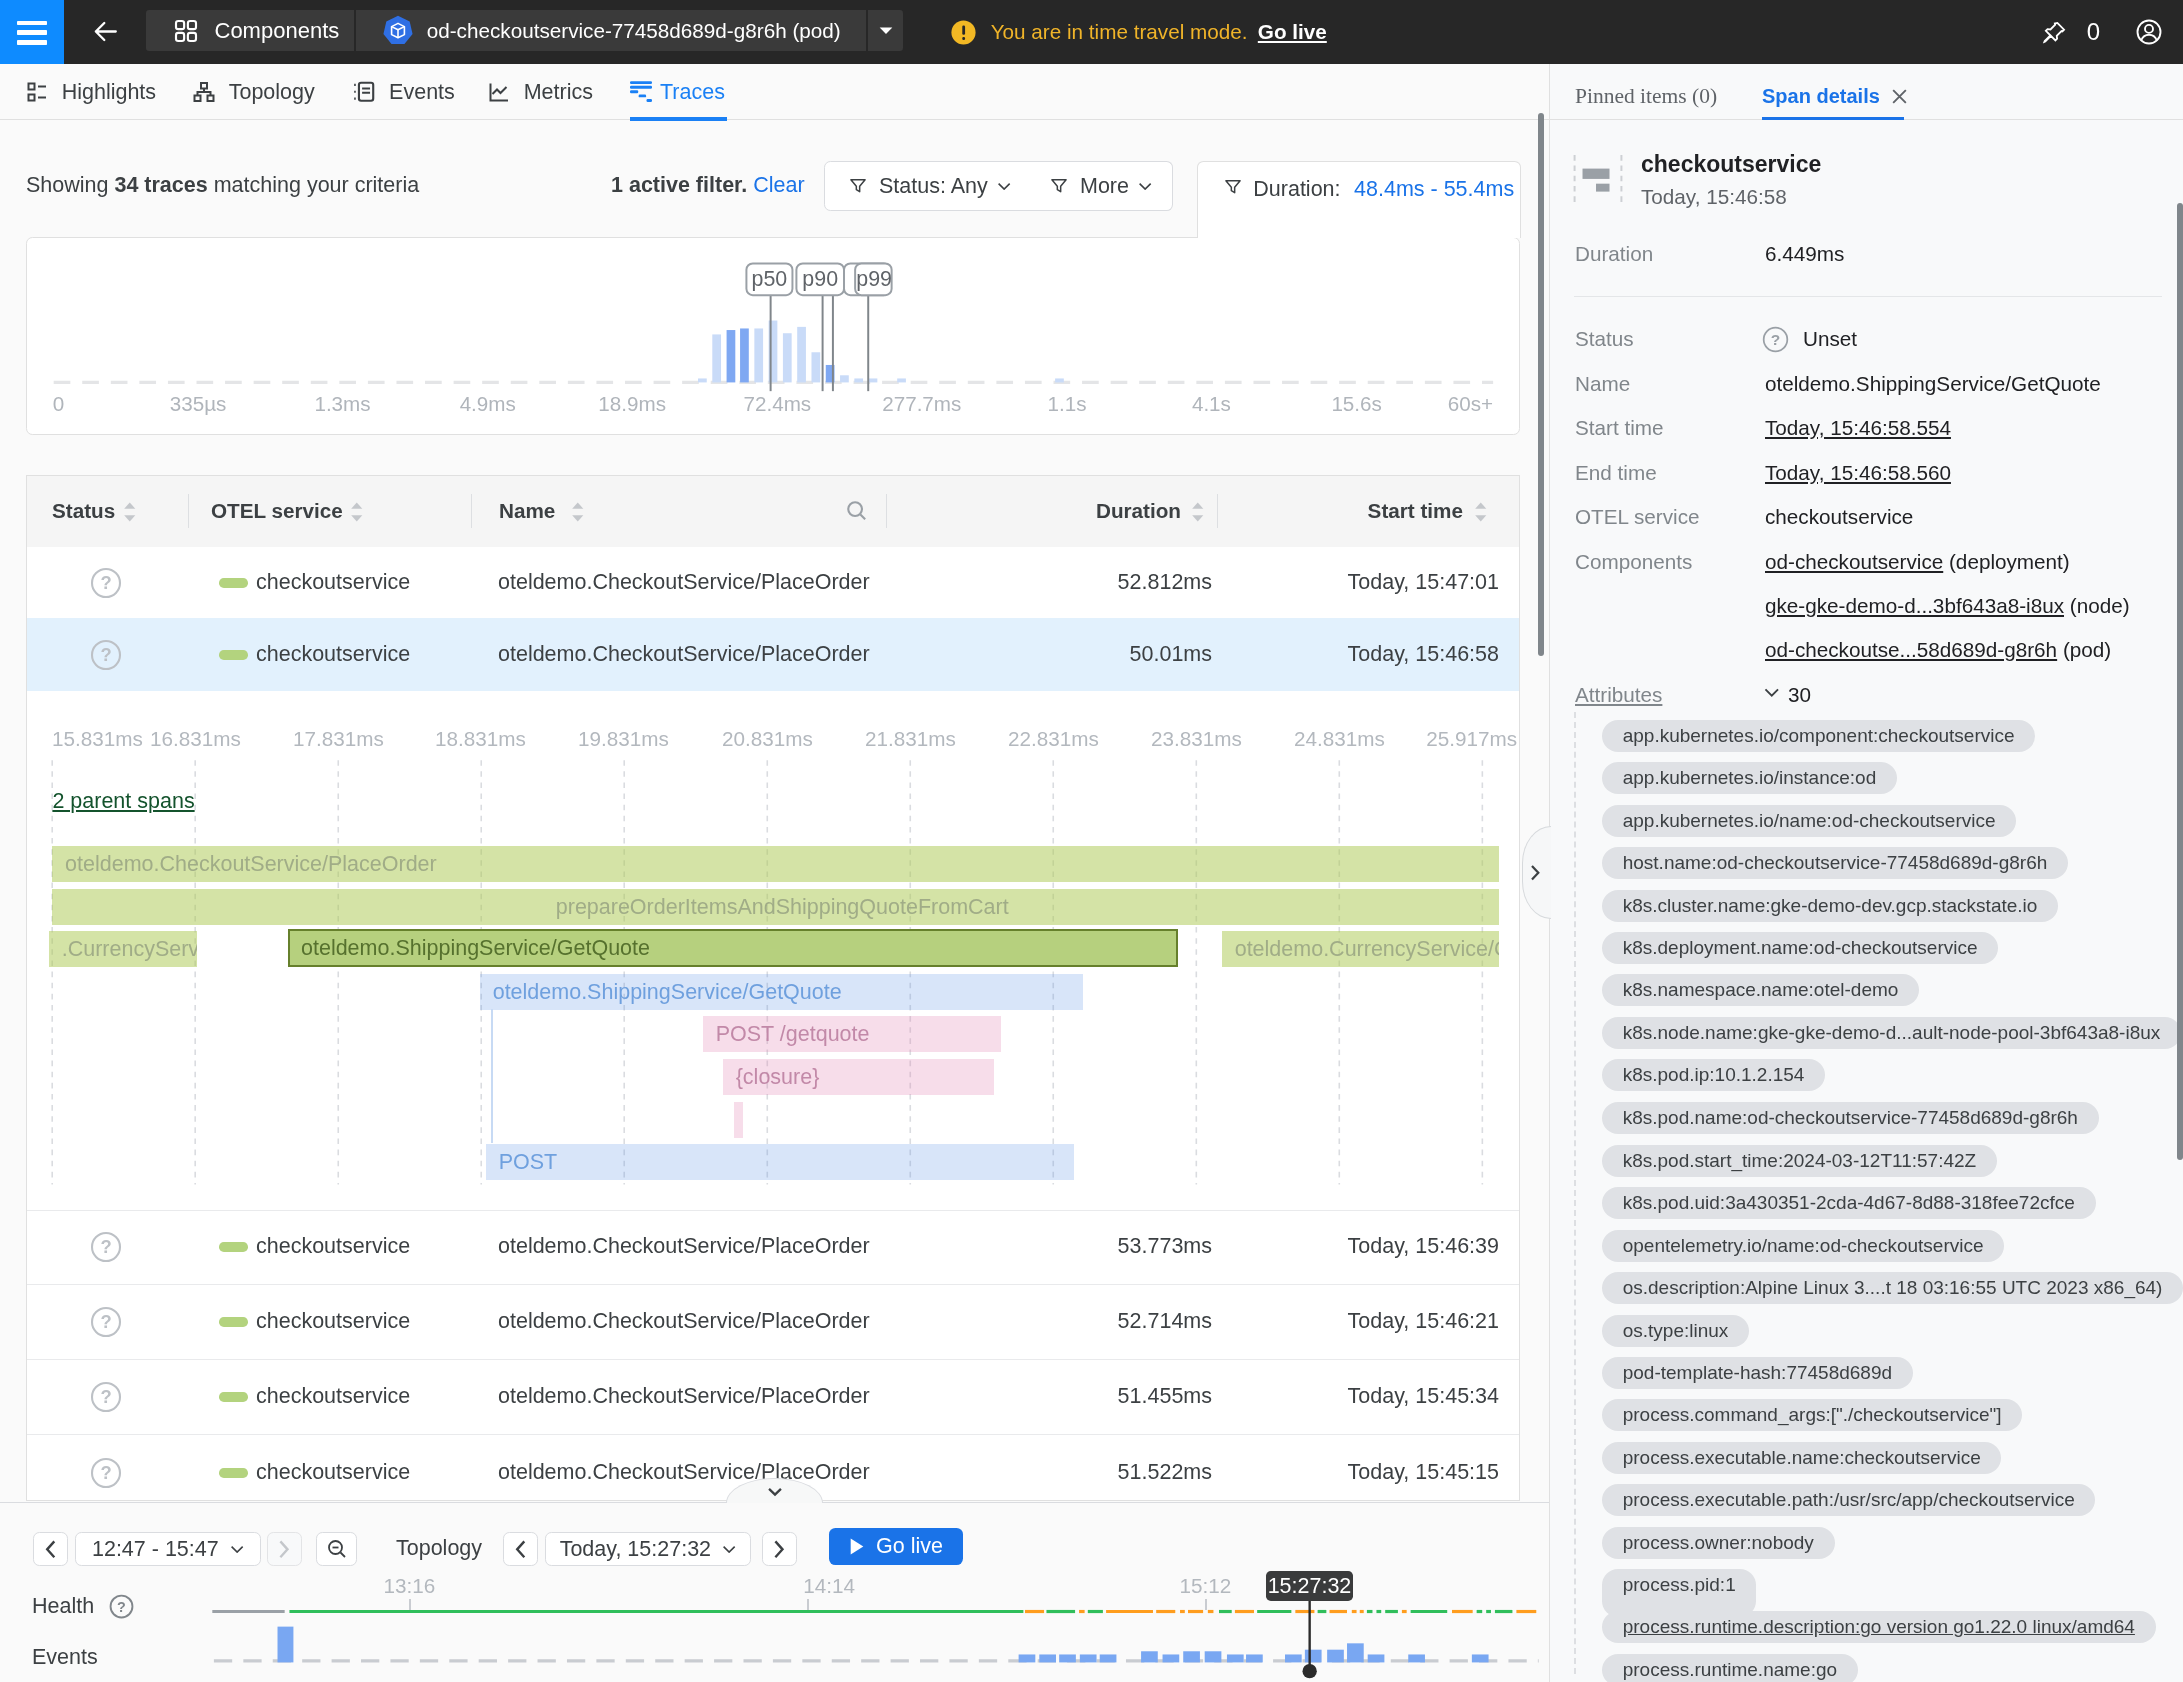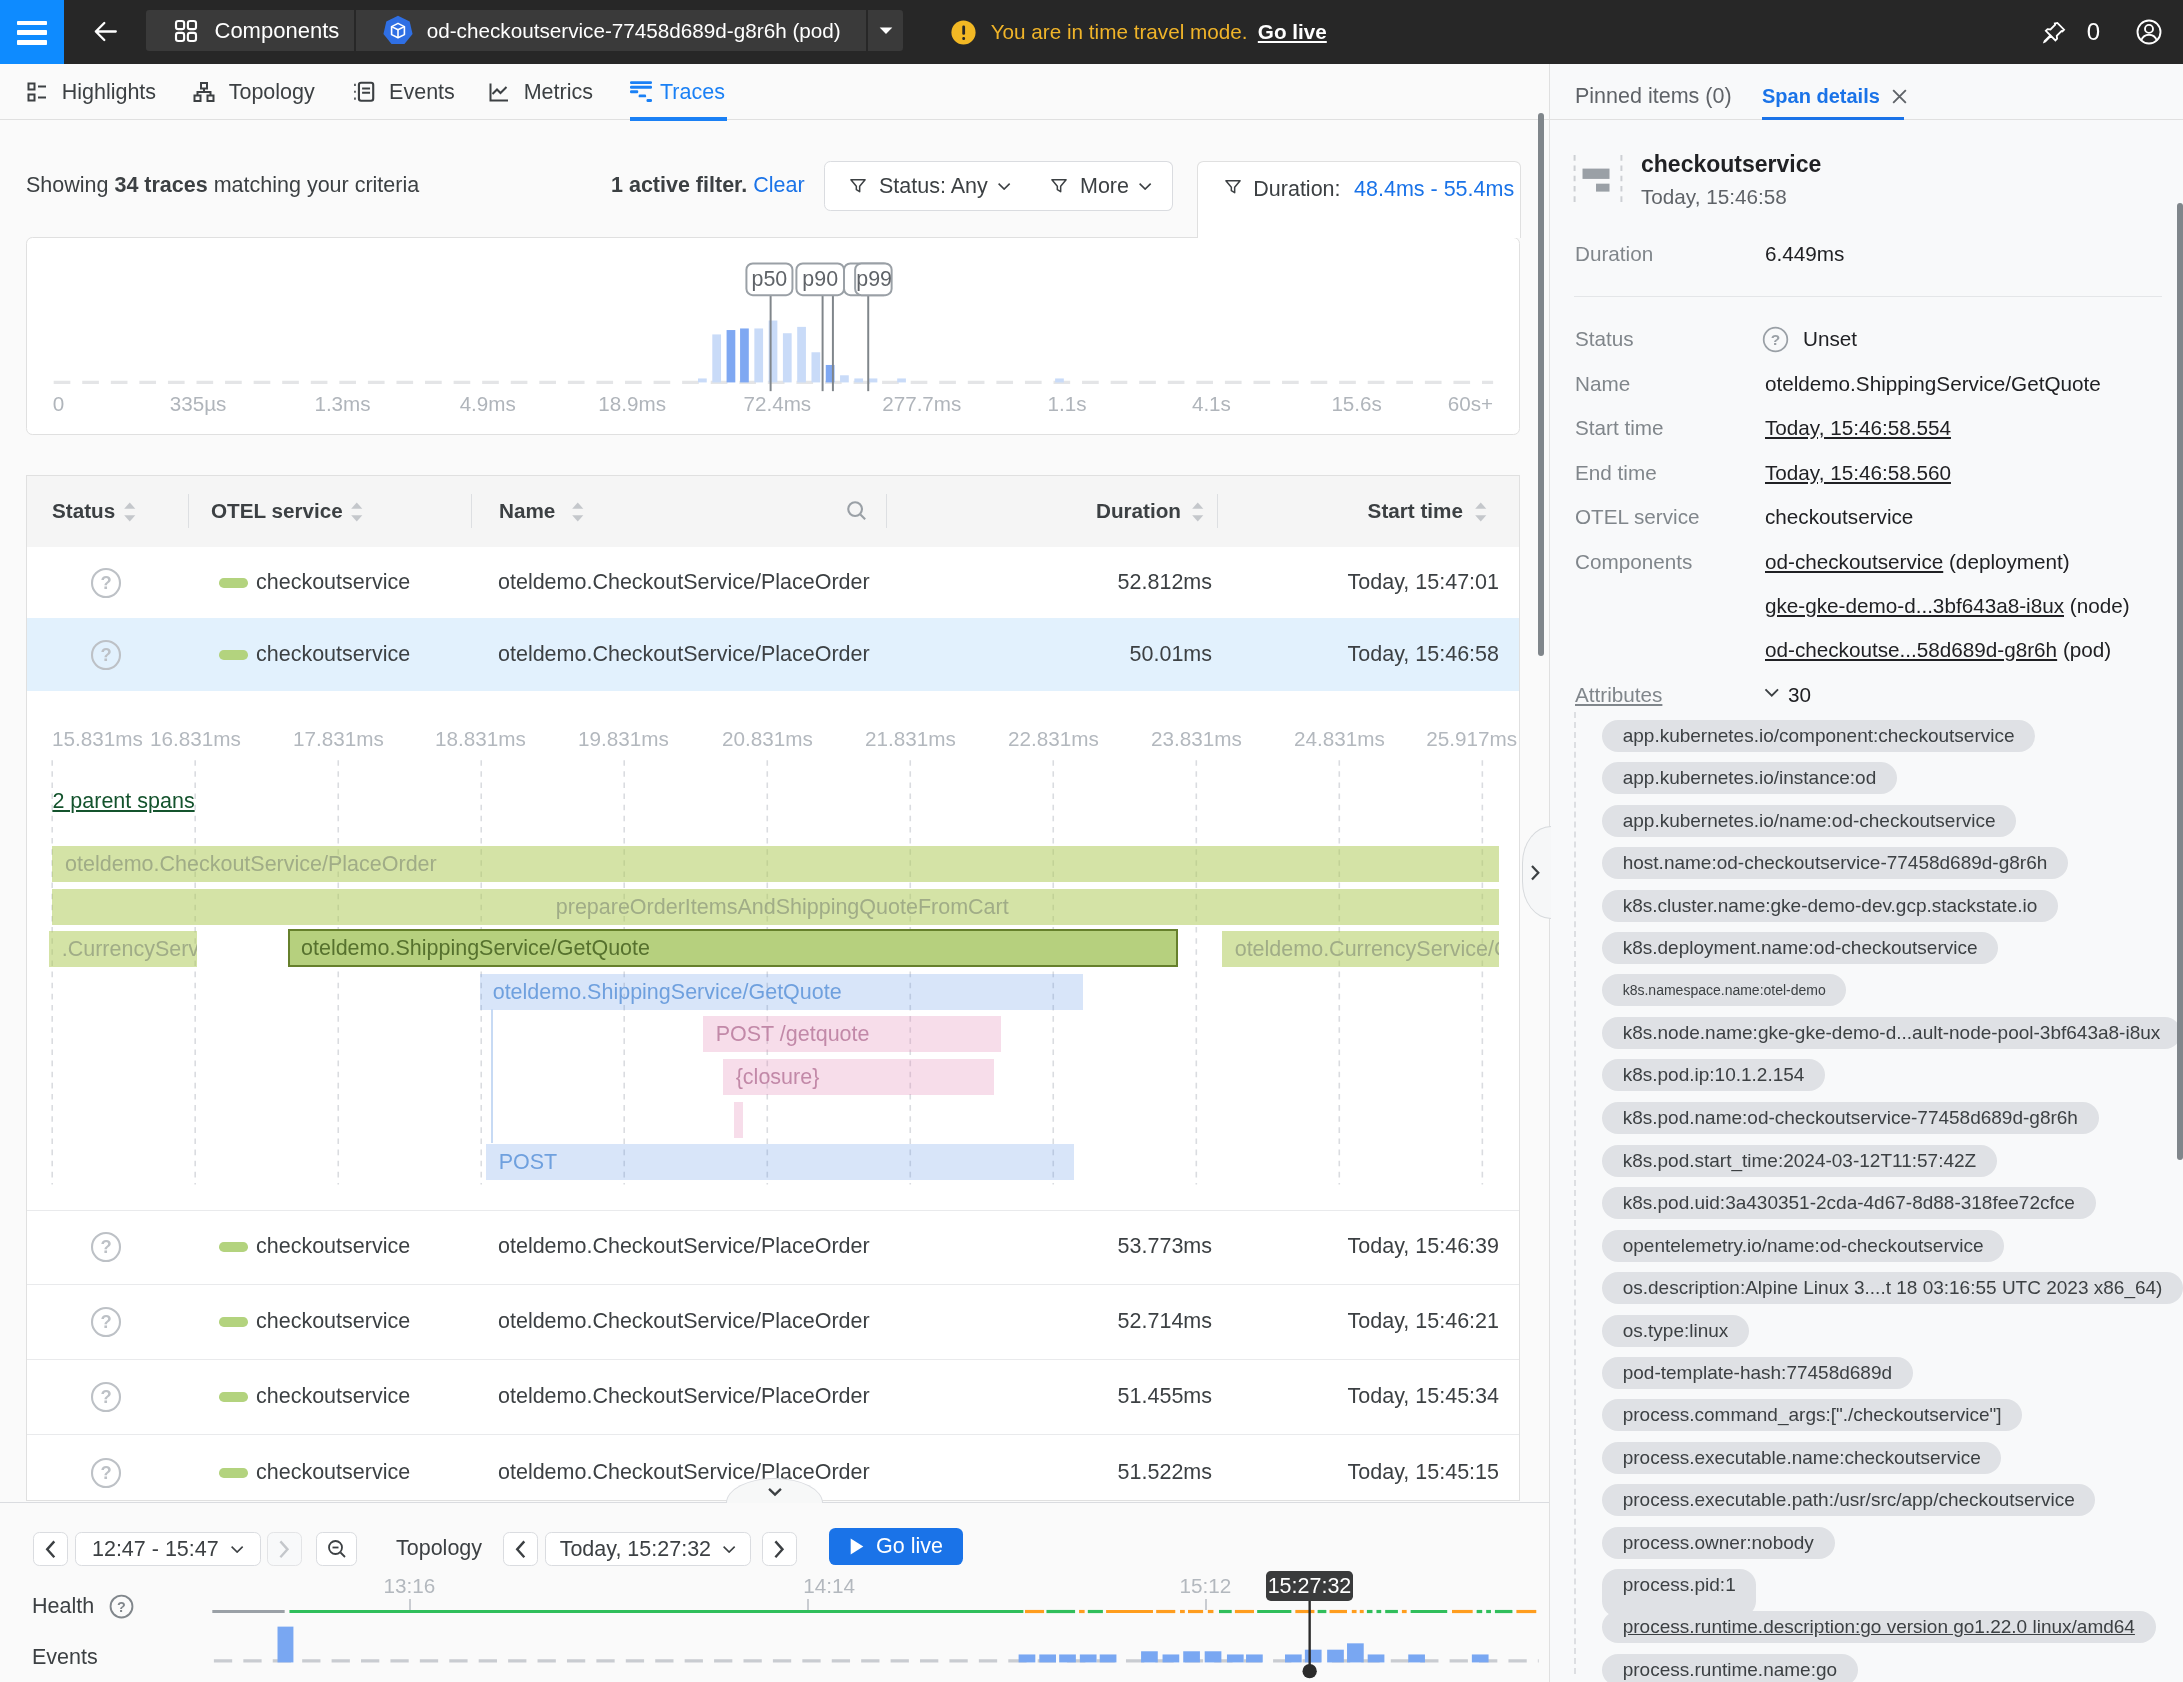--- a/index.html
+++ b/index.html
@@ -460,21 +460,21 @@
         <rect x="1771" y="179" width="21" height="10" fill="#79A7F2"></rect>
         <rect x="1851" y="179" width="21" height="10" fill="#79A7F2"></rect>
         <line x1="1647" y1="108" x2="1647" y2="200" stroke="#2B2B2B" stroke-width="3"></line>
         <circle cx="1647" cy="200" r="9" fill="#2B2B2B"></circle>
       </svg>
       <div class="abs flex" style="left:1266px;top:68px;width:87px;height:30px;background:#3A3B3C;border-radius:4.8px;justify-content:center;font-size:21.5px;color:#fff;">15:27:32</div>
     </div>
 
 <div class="abs" style="left:1549px;top:64px;width:634px;height:1619px;background:#F8F9FA;border-left:0.8px solid #E0E0E0;overflow:hidden;">
       <div class="abs" style="left:0;top:0;width:634px;height:56px;border-bottom:0.8px solid #E0E0E0;"></div>
-      <div class="abs" style="left:25px;top:20px;font-size:21.5px;color:#5F6368;">Pinned items (0)</div>
+      <div class="abs" style="left:25px;top:20px;font-size:21.5px;color:#5F6368;font-family:Liberation Serif, serif;">Pinned items (0)</div>
       <div class="abs" style="left:212px;top:20.7px;font-size:20px;color:#1A73E8;font-weight:bold;">Span details</div>
       <svg class="abs" style="left:340px;top:23px;" width="19" height="19" viewBox="0 0 24 24" fill="none" stroke="#5F6368" stroke-width="2.4">
         <path d="M4 4 20 20 M20 4 4 20"></path>
       </svg>
       <div class="abs" style="left:212px;top:53px;width:142px;height:3.2px;background:#1A73E8;"></div>
       <svg class="abs" style="left:23px;top:91px;" width="50" height="51" viewBox="0 0 63 64">
         <line x1="2" y1="0" x2="2" y2="64" stroke="#CDD0D4" stroke-width="2.5" stroke-dasharray="7 6"></line>
         <line x1="61" y1="0" x2="61" y2="64" stroke="#CDD0D4" stroke-width="2.5" stroke-dasharray="7 6"></line>
         <rect x="12" y="17" width="34" height="13" fill="#9AA0A6"></rect>
         <rect x="29" y="36" width="17" height="10" fill="#9AA0A6"></rect>
@@ -507,21 +507,21 @@
         <path d="M3 3 11 11 19 3"></path>
       </svg>
       <div class="abs" style="left:238px;top:619px;font-size:20.7px;color:#202124;">30</div>
       <div class="abs" style="left:24px;top:648px;width:0;height:962px;border-left:2.4px dashed #DDDFE2;"></div>
       <div class="abs" style="left:52px;top:656px;height:32px;line-height:32px;border-radius:16px;background:#DFE1E5;font-size:19px;color:#3C4043;padding:0 20.7px;white-space:nowrap;display:inline-block;">app.kubernetes.io/component:checkoutservice</div>
       <div class="abs" style="left:52px;top:698px;height:32px;line-height:32px;border-radius:16px;background:#DFE1E5;font-size:19px;color:#3C4043;padding:0 20.7px;white-space:nowrap;display:inline-block;">app.kubernetes.io/instance:od</div>
       <div class="abs" style="left:52px;top:741px;height:32px;line-height:32px;border-radius:16px;background:#DFE1E5;font-size:19px;color:#3C4043;padding:0 20.7px;white-space:nowrap;display:inline-block;">app.kubernetes.io/name:od-checkoutservice</div>
       <div class="abs" style="left:52px;top:783px;height:32px;line-height:32px;border-radius:16px;background:#DFE1E5;font-size:19px;color:#3C4043;padding:0 20.7px;white-space:nowrap;display:inline-block;">host.name:od-checkoutservice-77458d689d-g8r6h</div>
       <div class="abs" style="left:52px;top:826px;height:32px;line-height:32px;border-radius:16px;background:#DFE1E5;font-size:19px;color:#3C4043;padding:0 20.7px;white-space:nowrap;display:inline-block;">k8s.cluster.name:gke-demo-dev.gcp.stackstate.io</div>
       <div class="abs" style="left:52px;top:868px;height:32px;line-height:32px;border-radius:16px;background:#DFE1E5;font-size:19px;color:#3C4043;padding:0 20.7px;white-space:nowrap;display:inline-block;">k8s.deployment.name:od-checkoutservice</div>
-      <div class="abs" style="left:52px;top:910px;height:32px;line-height:32px;border-radius:16px;background:#DFE1E5;font-size:14px;color:#3C4043;padding:0 20.7px;white-space:nowrap;display:inline-block;">k8s.namespace.name:otel-demo</div>
+      <div class="abs" style="left:52px;top:910px;height:32px;line-height:32px;border-radius:16px;background:#DFE1E5;font-size:19px;color:#3C4043;padding:0 20.7px;white-space:nowrap;display:inline-block;">k8s.namespace.name:otel-demo</div>
       <div class="abs" style="left:52px;top:953px;height:32px;line-height:32px;border-radius:16px;background:#DFE1E5;font-size:19px;color:#3C4043;padding:0 20.7px;white-space:nowrap;display:inline-block;">k8s.node.name:gke-gke-demo-d...ault-node-pool-3bf643a8-i8ux</div>
       <div class="abs" style="left:52px;top:995px;height:32px;line-height:32px;border-radius:16px;background:#DFE1E5;font-size:19px;color:#3C4043;padding:0 20.7px;white-space:nowrap;display:inline-block;">k8s.pod.ip:10.1.2.154</div>
       <div class="abs" style="left:52px;top:1038px;height:32px;line-height:32px;border-radius:16px;background:#DFE1E5;font-size:19px;color:#3C4043;padding:0 20.7px;white-space:nowrap;display:inline-block;">k8s.pod.name:od-checkoutservice-77458d689d-g8r6h</div>
       <div class="abs" style="left:52px;top:1081px;height:32px;line-height:32px;border-radius:16px;background:#DFE1E5;font-size:19px;color:#3C4043;padding:0 20.7px;white-space:nowrap;display:inline-block;">k8s.pod.start_time:2024-03-12T11:57:42Z</div>
       <div class="abs" style="left:52px;top:1123px;height:32px;line-height:32px;border-radius:16px;background:#DFE1E5;font-size:19px;color:#3C4043;padding:0 20.7px;white-space:nowrap;display:inline-block;">k8s.pod.uid:3a430351-2cda-4d67-8d88-318fee72cfce</div>
       <div class="abs" style="left:52px;top:1166px;height:32px;line-height:32px;border-radius:16px;background:#DFE1E5;font-size:19px;color:#3C4043;padding:0 20.7px;white-space:nowrap;display:inline-block;">opentelemetry.io/name:od-checkoutservice</div>
       <div class="abs" style="left:52px;top:1208px;height:32px;line-height:32px;border-radius:16px;background:#DFE1E5;font-size:19px;color:#3C4043;padding:0 20.7px;white-space:nowrap;display:inline-block;">os.description:Alpine Linux 3....t 18 03:16:55 UTC 2023 x86_64)</div>
       <div class="abs" style="left:52px;top:1251px;height:32px;line-height:32px;border-radius:16px;background:#DFE1E5;font-size:19px;color:#3C4043;padding:0 20.7px;white-space:nowrap;display:inline-block;">os.type:linux</div>
       <div class="abs" style="left:52px;top:1293px;height:32px;line-height:32px;border-radius:16px;background:#DFE1E5;font-size:19px;color:#3C4043;padding:0 20.7px;white-space:nowrap;display:inline-block;">pod-template-hash:77458d689d</div>
       <div class="abs" style="left:52px;top:1335px;height:32px;line-height:32px;border-radius:16px;background:#DFE1E5;font-size:19px;color:#3C4043;padding:0 20.7px;white-space:nowrap;display:inline-block;">process.command_args:["./checkoutservice"]</div>

